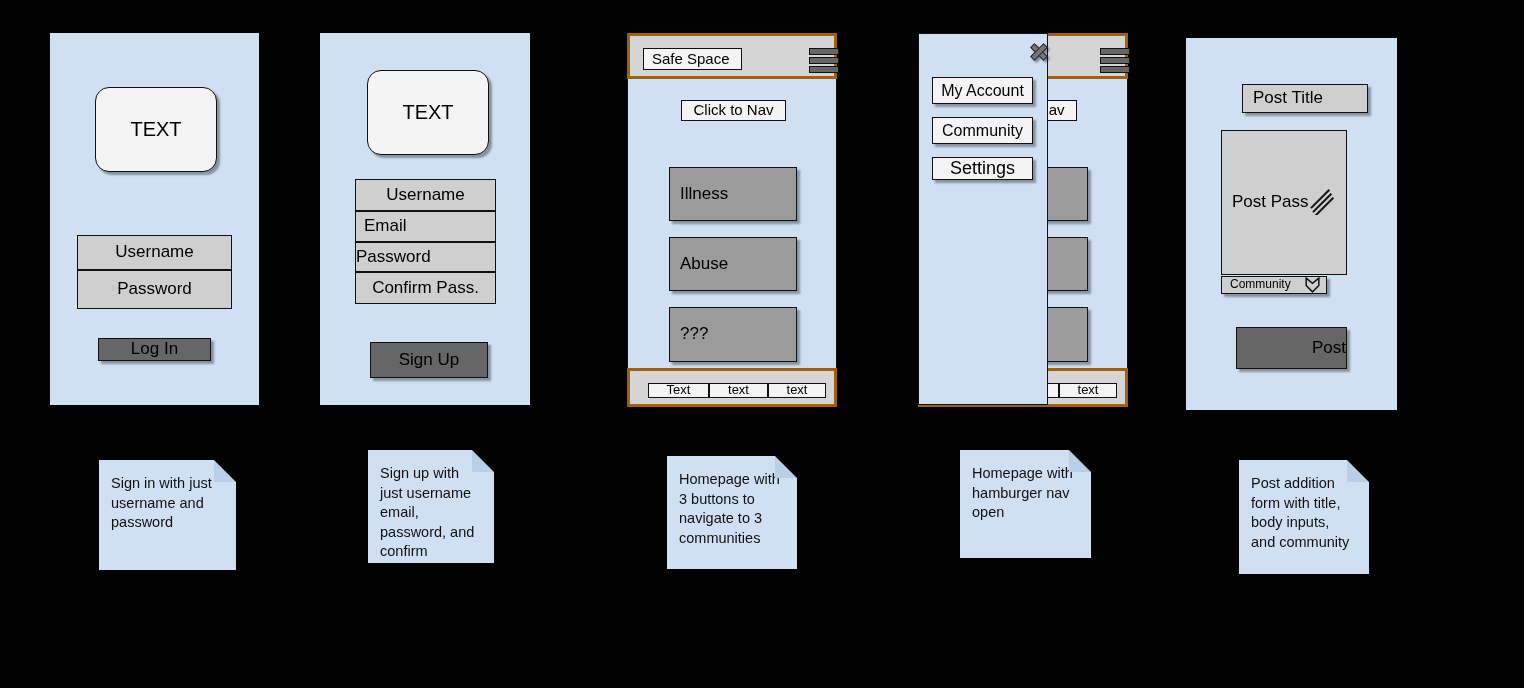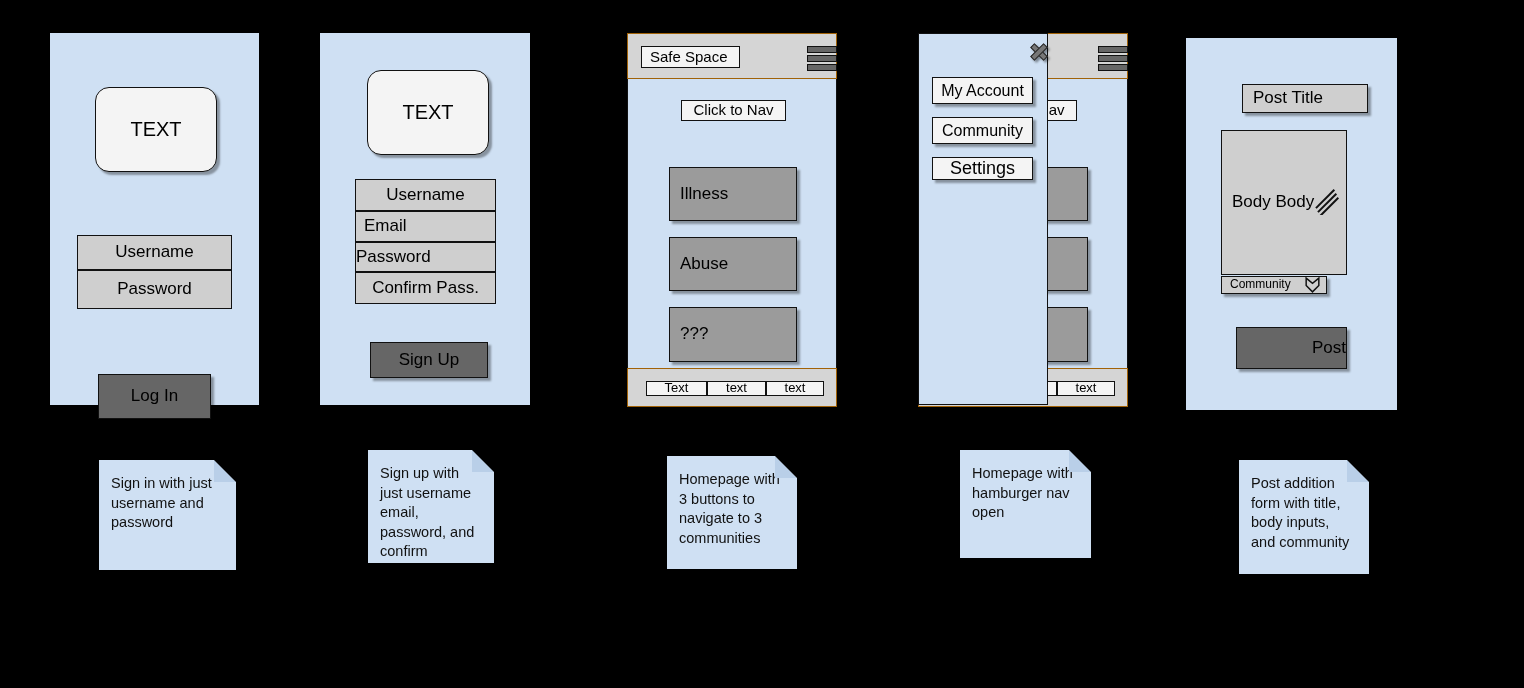--- a/index.html
+++ b/index.html
@@ -6,21 +6,21 @@
   body{width:1524px;height:688px;position:relative;overflow:hidden;
        font-family:"Liberation Sans","DejaVu Sans",sans-serif;color:#000;}
   .canvas{position:absolute;left:0;top:0;width:1524px;height:688px;}
   .abs{position:absolute;box-sizing:border-box;}
 
   
   .phone{background:#cfe0f3;}
   .phone-plain{border:none;}
   .phone-bordered{border:1px solid #111;}
 
-  .bar{background:#d5d5d5;border:1px solid #a16207;box-sizing:border-box;
+  .bar{background:#d5d5d5;border:3px solid #a16207;box-sizing:border-box;
        display:flex;align-items:center;}
 
   
   .box{box-sizing:border-box;border:1px solid #111;display:flex;align-items:center;
        font-size:17px;line-height:1.1;}
   .sh{box-shadow:3px 3px 2px rgba(0,0,0,.35);}
   .fill-light{background:#f4f4f4;}
   .fill-input{background:#cfcfcf;}
   .fill-mid{background:#9b9b9b;}
   .fill-dark{background:#666;}
@@ -74,21 +74,21 @@
       <span>TEXT</span>
     </div>
 
     <div class="abs box fill-input ctr" style="left:27px;top:202px;width:155px;height:35px;">
       <span>Username</span>
     </div>
     <div class="abs box fill-input ctr" style="left:27px;top:237px;width:155px;height:39px;">
       <span>Password</span>
     </div>
 
-    <div class="abs box fill-dark ctr sh" style="left:48px;top:305px;width:113px;height:45px;margin-top:36px;">
+    <div class="abs box fill-dark ctr sh" style="left:48px;top:305px;width:113px;height:23px;">
       <span>Log In</span>
     </div>
   </div>
 
   <div class="abs phone phone-plain" style="left:320px;top:33px;width:210px;height:372px;">
 
     <div class="abs logo sh" style="left:47px;top:37px;width:122px;height:85px;">
       <span>TEXT</span>
     </div>
 
@@ -210,21 +210,21 @@
     </div>
   </div>
 
   <div class="abs phone phone-plain" style="left:1186px;top:38px;width:211px;height:372px;">
 
     <div class="abs box fill-input left pl10 sh" style="left:35px;top:46px;width:126px;height:29px;margin-left:21px;">
       <span>Post Title</span>
     </div>
 
     <div class="abs box fill-input left pl10 grip" style="left:35px;top:92px;width:126px;height:145px;">
-      <span>Body Body</span>
+      <span>Post Pass</span>
       <span class="abs grip" style="right:1px;bottom:1px;width:26px;height:26px;">
         <i></i>
           <i></i>
           <i></i>
       </span>
     </div>
 
     <div class="abs box fill-input left pl8 sh" style="left:35px;top:238px;width:106px;height:18px;font-size:12px;">
       <span>Community</span>
       <svg class="abs chev" style="right:5px;top:-1px;" viewBox="0 0 16 18">

